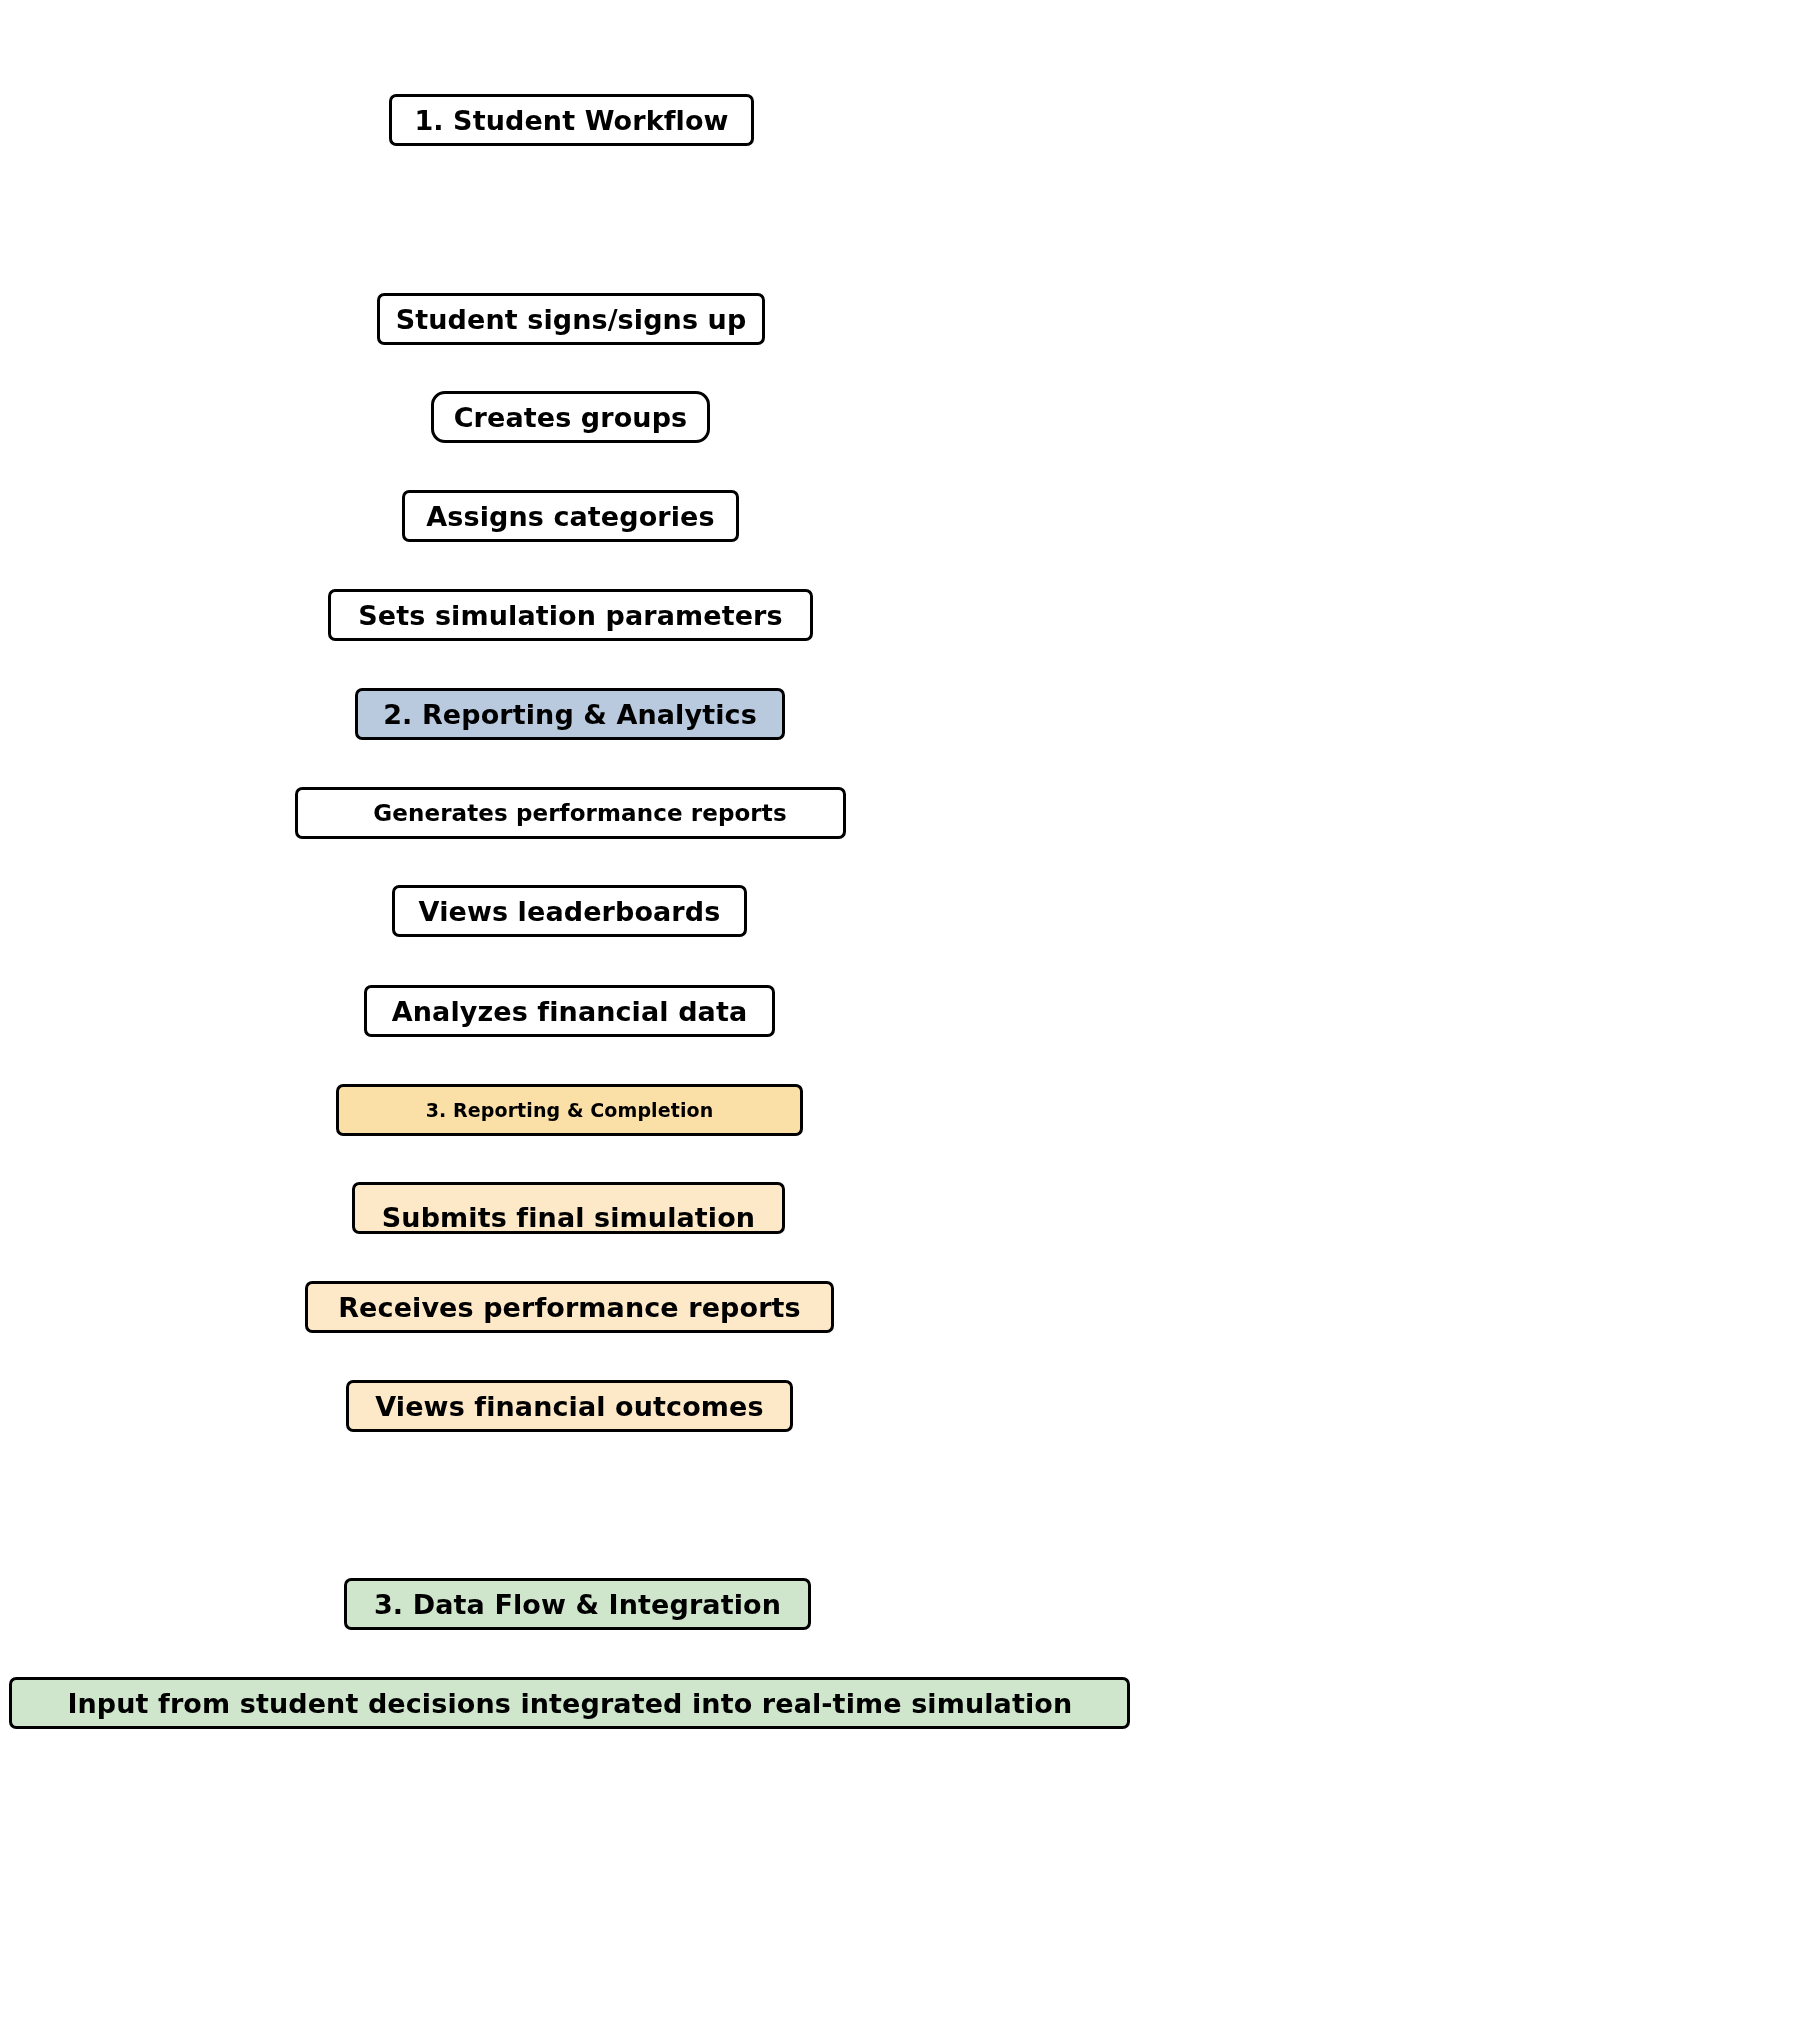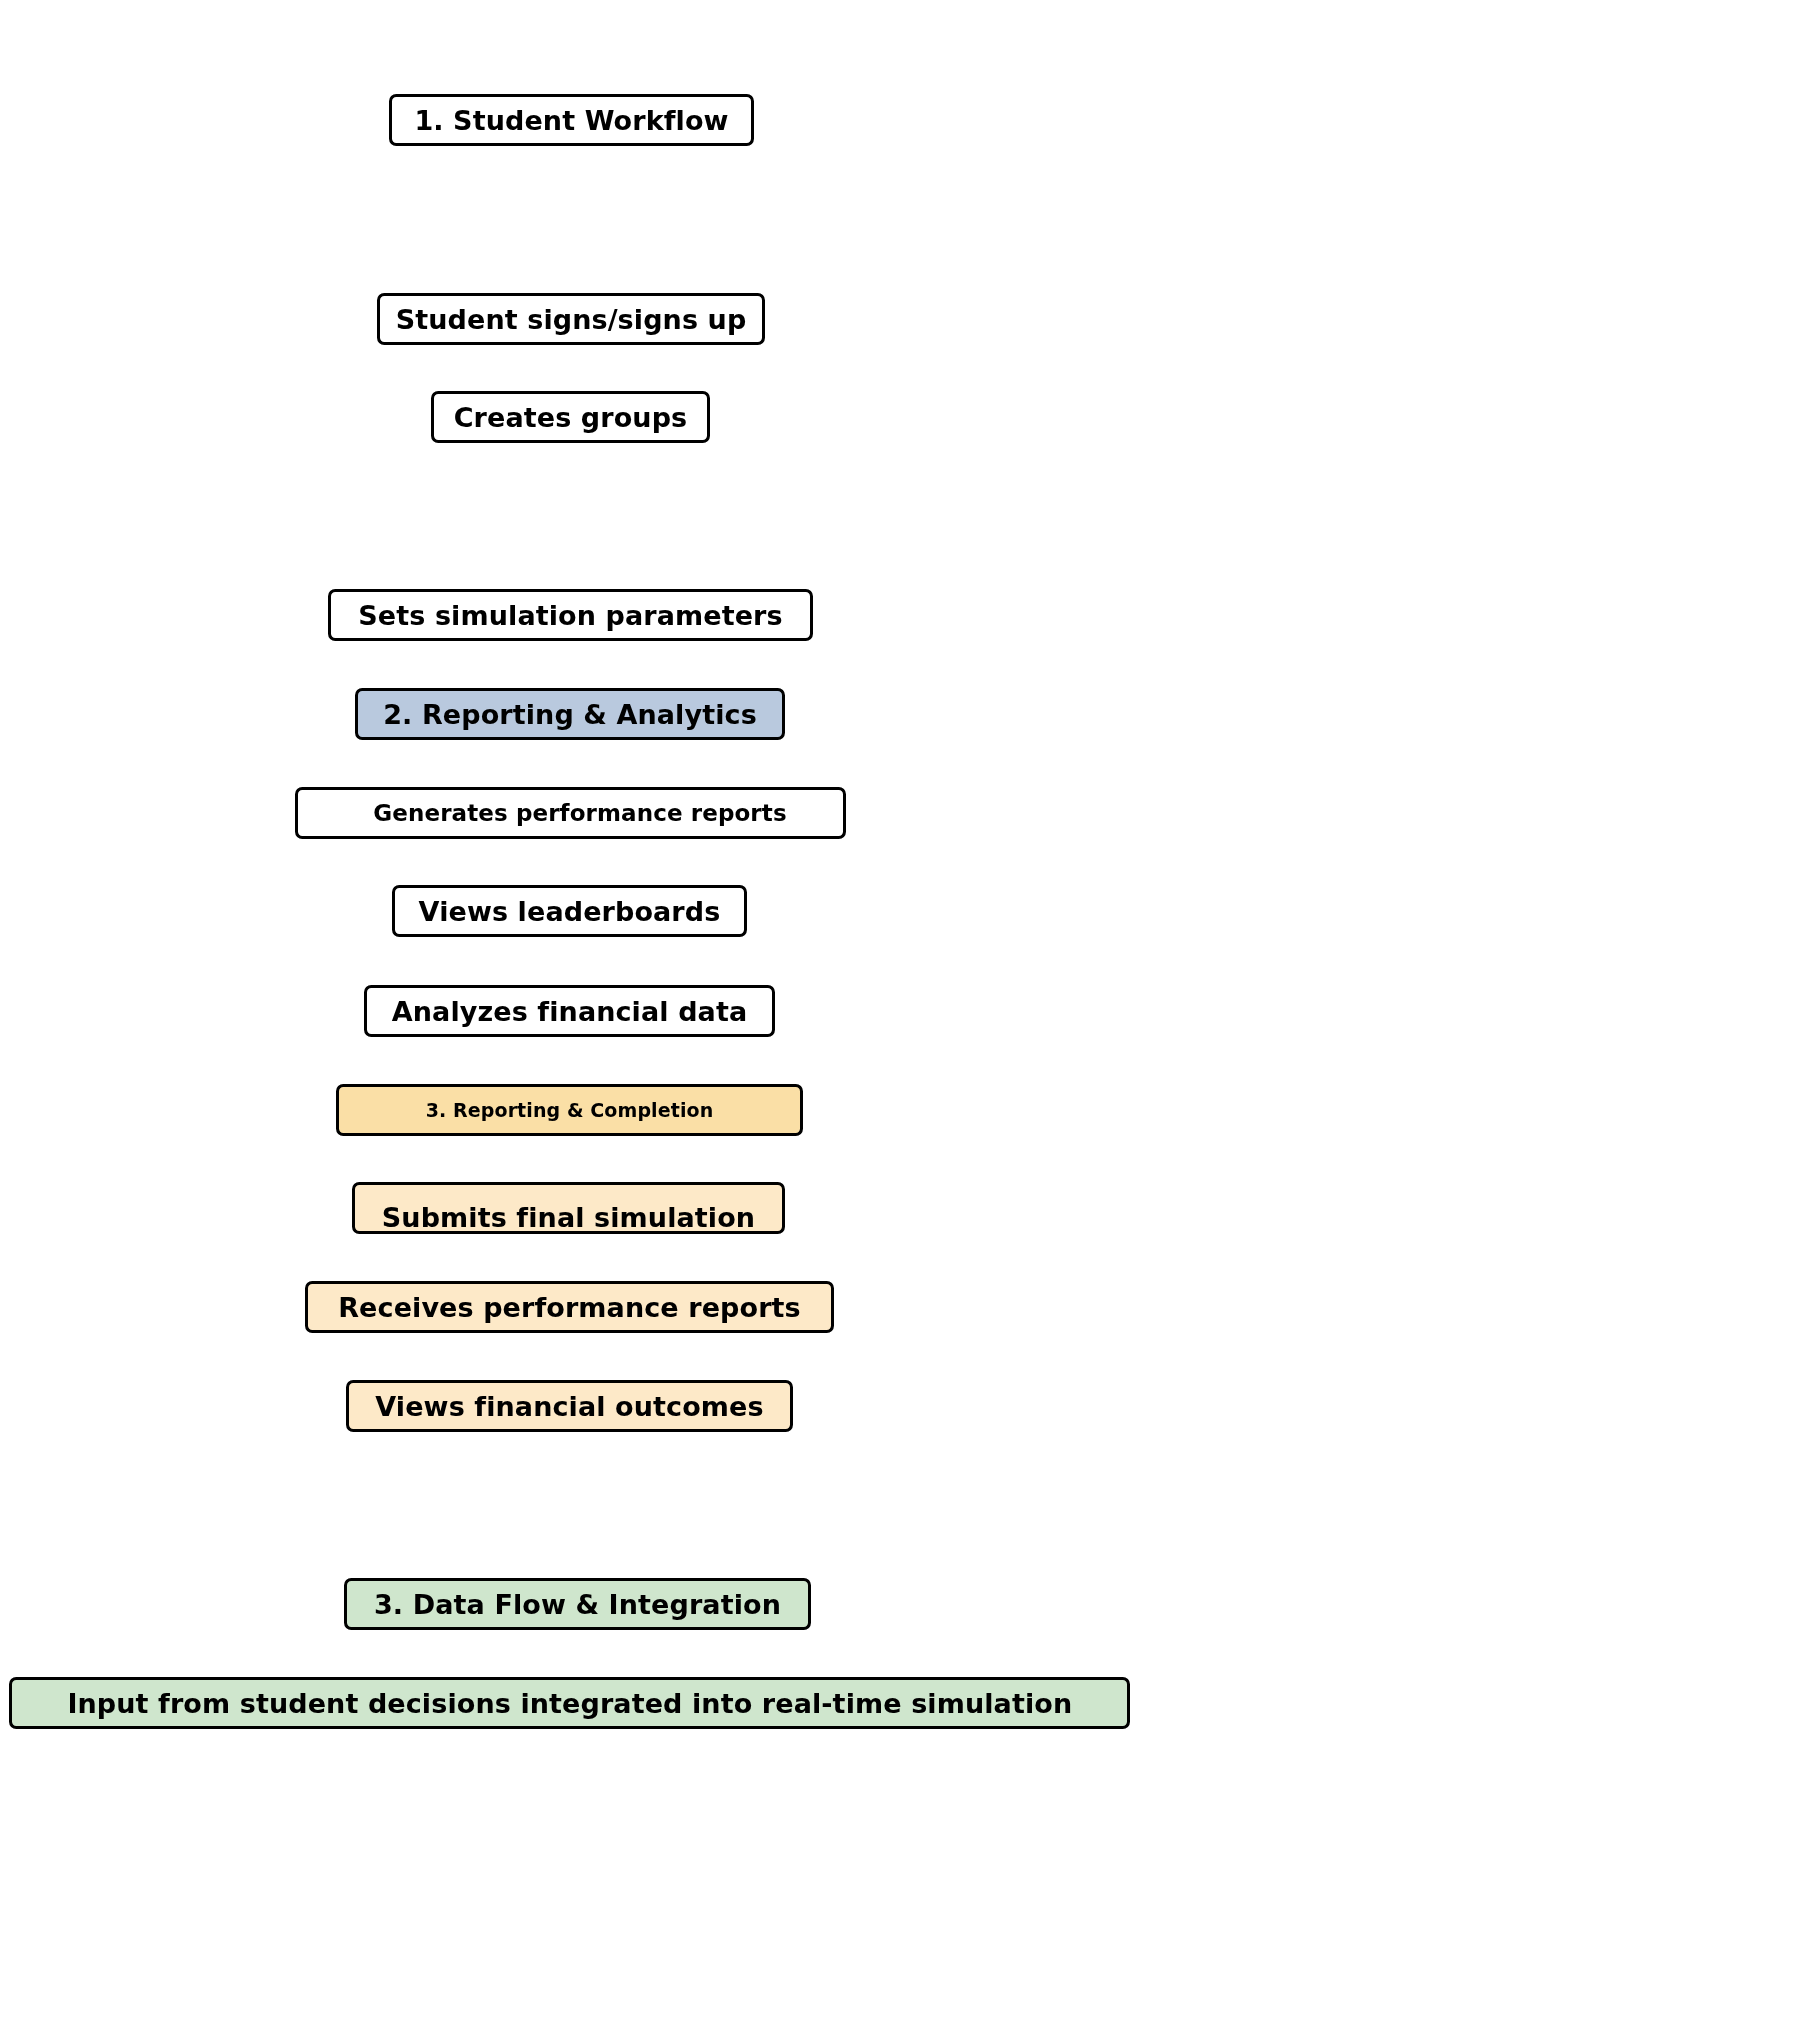--- a/index.html
+++ b/index.html
@@ -47,24 +47,27 @@
 
   <div class="node fill-white" style="left:389px; top:94px; width:365px; height:52px; font-size:27px;">
     <span>1. Student Workflow</span>
   </div>
 
 
   <div class="node fill-white" style="left:377px; top:293px; width:388px; height:52px; font-size:27px;">
     <span>Student signs/signs up</span>
   </div>
 
-  <div class="node fill-white" style="left:431px; top:391px; width:279px; height:52px; font-size:27px;">
+  <div class="node fill-white" style="left:431px; top:391px; width:279px; height:52px; font-size:27px;border-radius:14px;">
     <span>Creates groups</span>
   </div>
 
+  <div class="node fill-white" style="left:402px; top:490px; width:337px; height:52px; font-size:27px;">
+    <span>Assigns categories</span>
+  </div>
 
   <div class="node fill-white" style="left:328px; top:589px; width:485px; height:52px; font-size:27px;">
     <span>Sets simulation parameters</span>
   </div>
 
   <div class="node fill-blue" style="left:355px; top:688px; width:430px; height:52px; font-size:27px;">
     <span>2. Reporting &amp; Analytics</span>
   </div>
 
   <div class="node fill-white" style="left:295px; top:787px; width:551px; height:52px; font-size:23px;padding-left:32px;">

